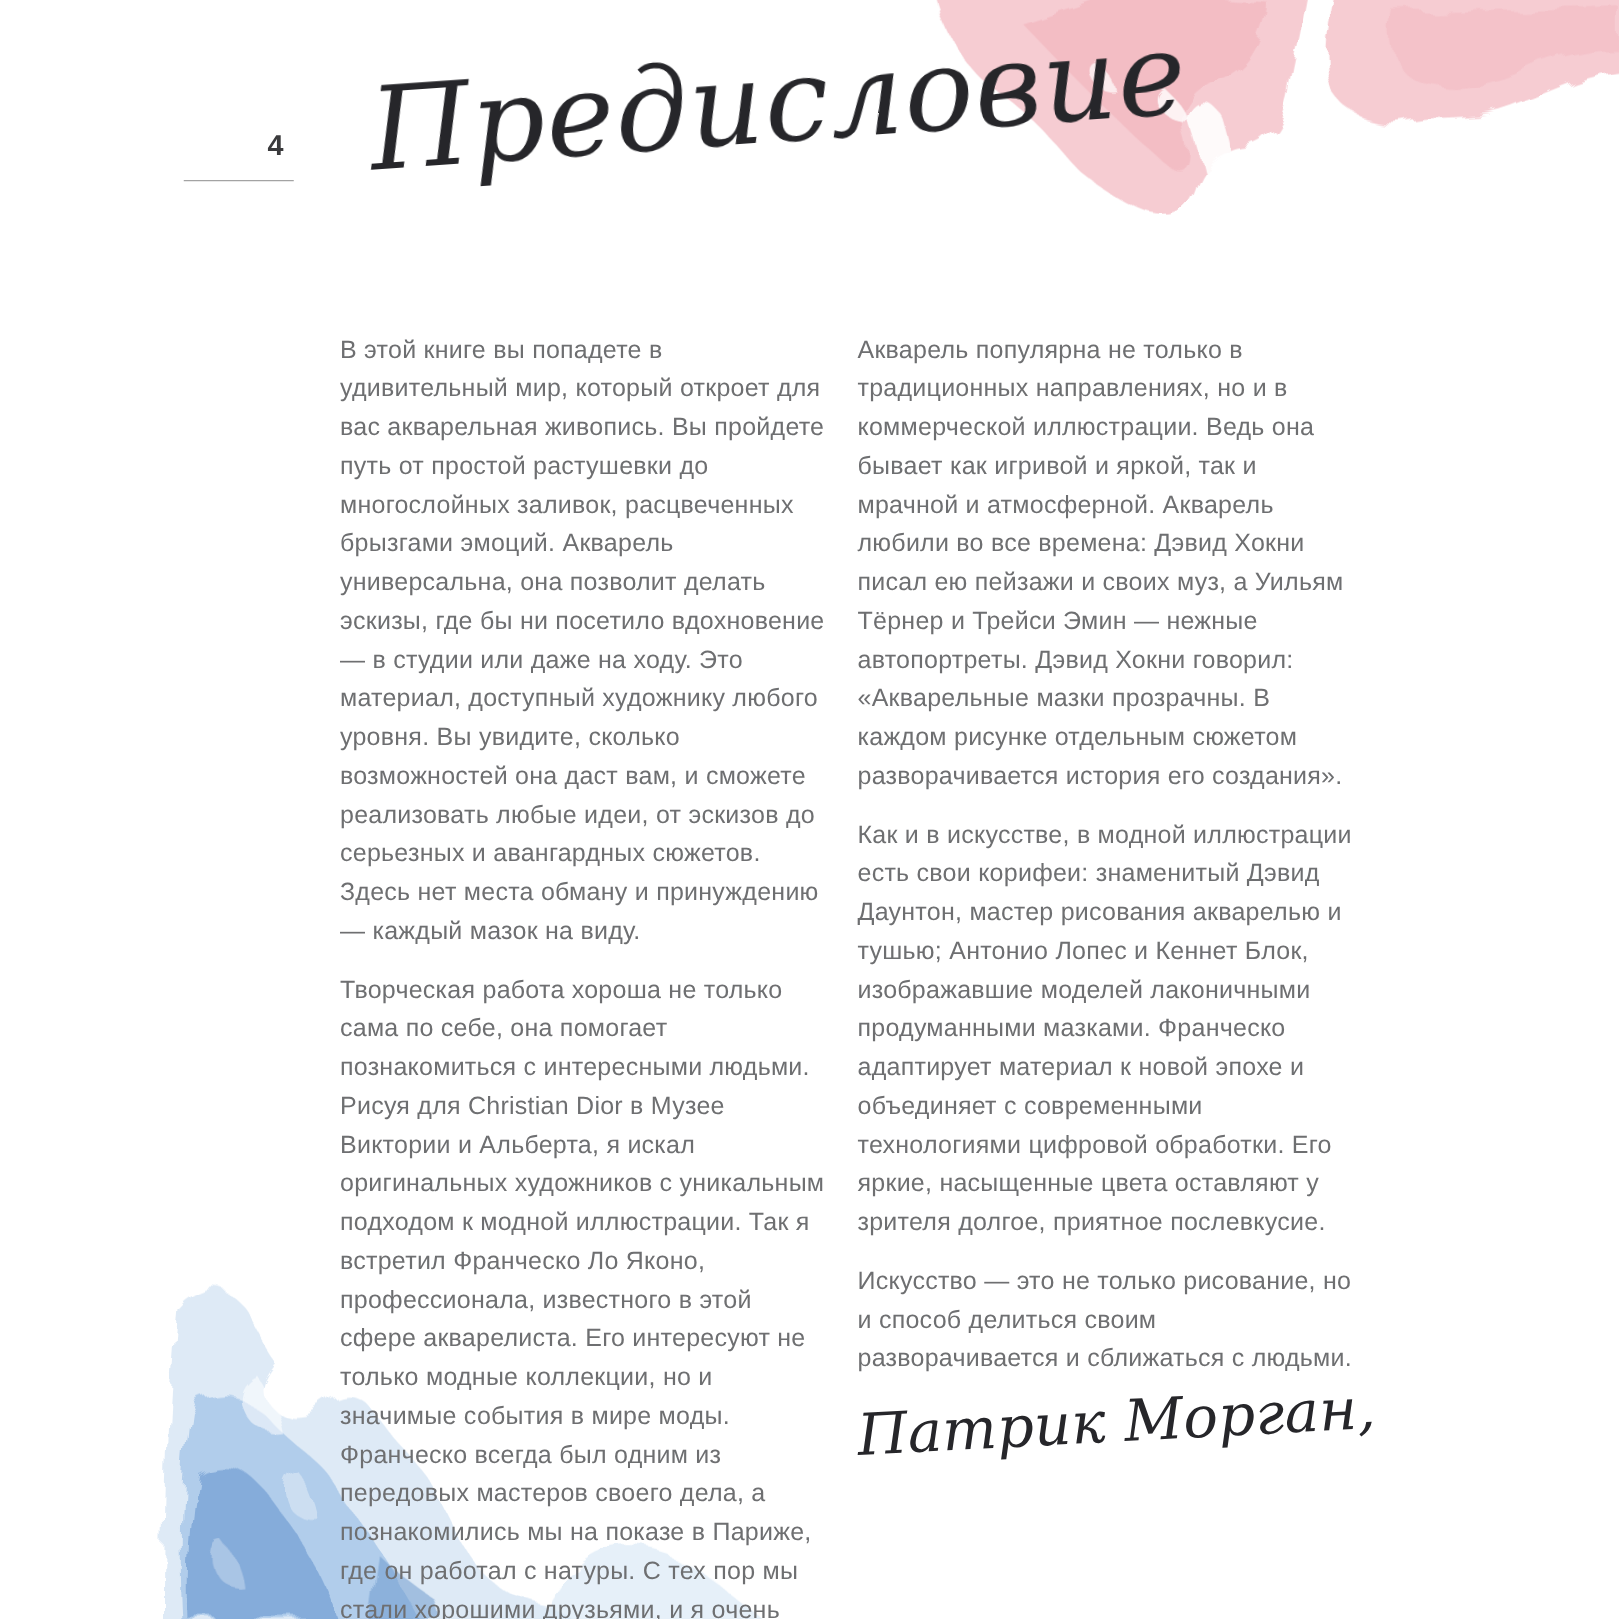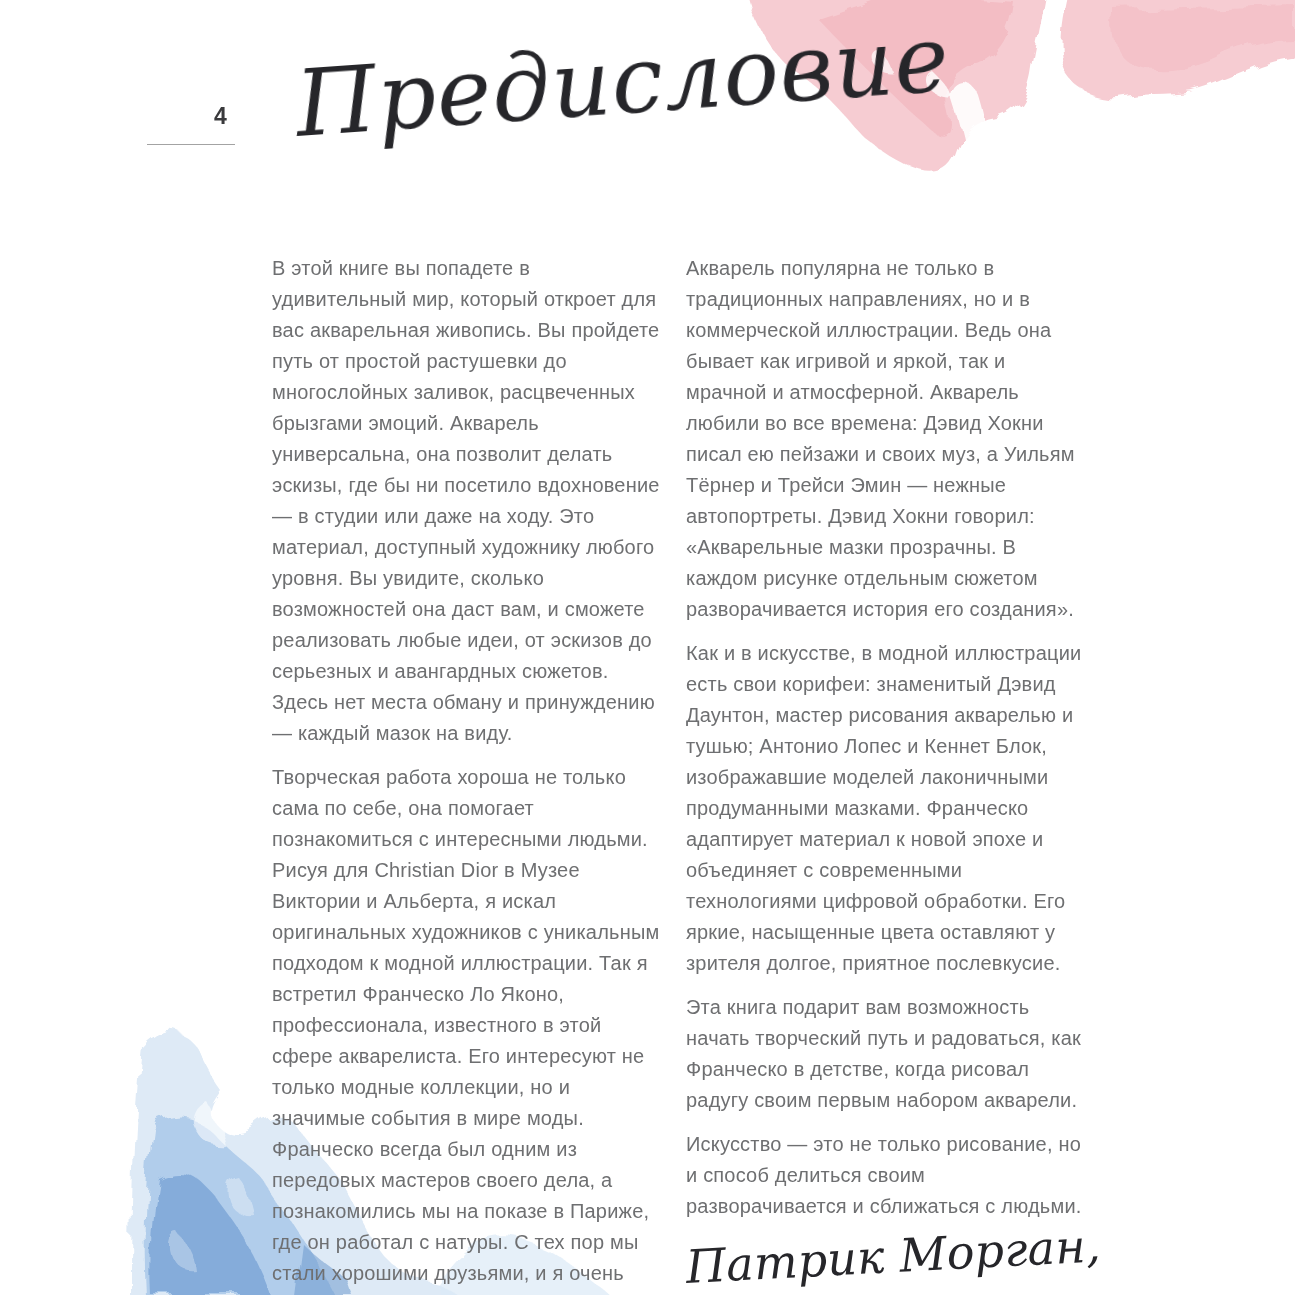--- a/index.html
+++ b/index.html
@@ -42,21 +42,21 @@
   
   .col{
     position:absolute;top:249px;
     font-size:20px;line-height:31px;
     color:#6e6f71;
     letter-spacing:.2px;
     font-weight:400;
   }
   .col-left{left:272px;width:392px;}
   .col-right{left:686px;width:400px;}
-  .col p{margin:4px 0 13px 0;}
+  .col p{margin:16px 0 13px 0;}
 
   
   .signature-name{
     font-family:"DejaVu Serif","Liberation Serif",serif;
     font-style:italic;font-weight:500;
     font-size:46px;color:#26262a;
     margin-top:30px;
     transform:rotate(-3deg);
     transform-origin:left center;
     white-space:nowrap;
@@ -143,20 +143,19 @@
   <div class="chapter-title">Предисловие</div>
 
   <div class="col col-left">
     <p>В этой книге вы попадете в удивительный мир, который откроет для вас акварельная живопись. Вы пройдете путь от простой растушевки до многослойных заливок, расцвеченных брызгами эмоций. Акварель универсальна, она позволит делать эскизы, где бы ни посетило вдохновение — в студии или даже на ходу. Это материал, доступный художнику любого уровня. Вы увидите, сколько возможностей она даст вам, и сможете реализовать любые идеи, от эскизов до серьезных и авангардных сюжетов. Здесь нет места обману и принуждению — каждый мазок на виду.</p>
     <p>Творческая работа хороша не только сама по себе, она помогает познакомиться с интересными людьми. Рисуя для Christian Dior в Музее Виктории и Альберта, я искал оригинальных художников с уникальным подходом к модной иллюстрации. Так я встретил Франческо Ло Яконо, профессионала, известного в этой сфере акварелиста. Его интересуют не только модные коллекции, но и значимые события в мире моды. Франческо всегда был одним из передовых мастеров своего дела, а познакомились мы на показе в Париже, где он работал с натуры. С тех пор мы стали хорошими друзьями, и я очень рад, что он амбассадор Fida (Fashion Illustration Drawing Awards). Организация ищет иллюстраторов с новым ви́дением моды и создала для них возможности обмена идеями и творчеством. Сейчас они определяют будущее модной иллюстрации и ищут способы вернуть ее в авангард рекламы и искусства.</p>
   </div>
 
   <div class="col col-right">
     <p>Акварель популярна не только в традиционных направлениях, но и в коммерческой иллюстрации. Ведь она бывает как игривой и яркой, так и мрачной и атмосферной. Акварель любили во все времена: Дэвид Хокни писал ею пейзажи и своих муз, а Уильям Тёрнер и Трейси Эмин — нежные автопортреты. Дэвид Хокни говорил: «Акварельные мазки прозрачны. В каждом рисунке отдельным сюжетом разворачивается история его создания».</p>
     <p>Как и в искусстве, в модной иллюстрации есть свои корифеи: знаменитый Дэвид Даунтон, мастер рисования акварелью и тушью; Антонио Лопес и Кеннет Блок, изображавшие моделей лаконичными продуманными мазками. Франческо адаптирует материал к новой эпохе и объединяет с современными технологиями цифровой обработки. Его яркие, насыщенные цвета оставляют у зрителя долгое, приятное послевкусие.</p>
-    <p>Эта книга подарит вам возможность начать творческий путь и радоваться, как Франческо в детстве, когда рисовал радугу своим первым набором акварели.</p>
     <p>Искусство — это не только рисование, но и способ делиться своим разворачивается и сближаться с людьми.</p>
 
     <div class="signature-name">Патрик Морган,</div>
 
   </div>
 
 </div>
 
 </body></html>

